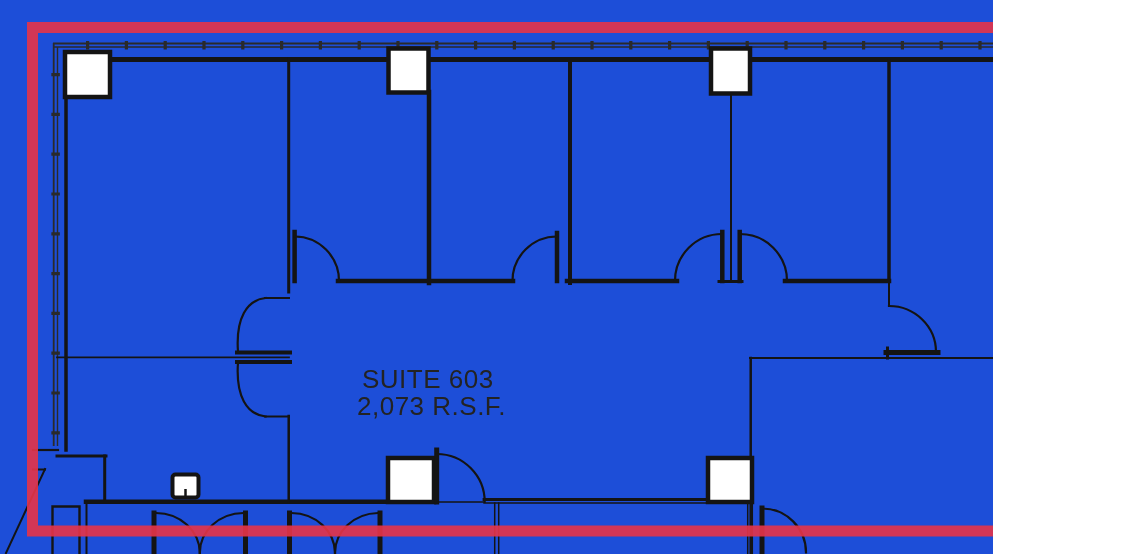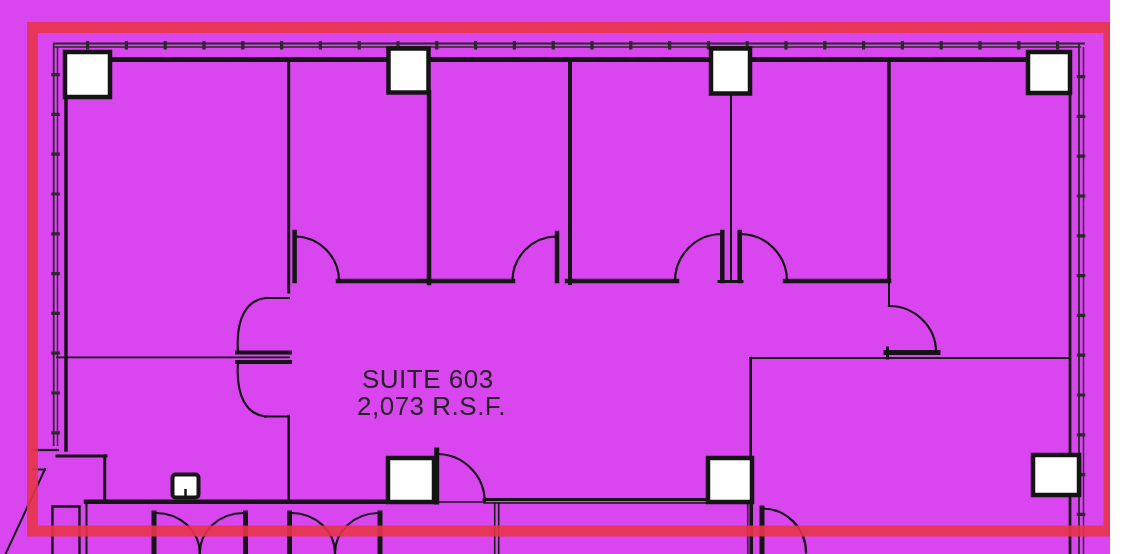--- a/index.html
+++ b/index.html
@@ -1,16 +1,16 @@
 <!DOCTYPE html>
 <html><head>
 <meta charset="utf-8">
 <style>
   html,body{margin:0;padding:0;background:#ffffff;}
-  .stage{position:relative;width:1110px;height:554px;background:#d946ef;overflow:hidden;}
+  .stage{position:relative;width:993px;height:554px;background:#1d4ed8;overflow:hidden;}
   svg{display:block;}
   text{font-family:"Liberation Sans", sans-serif;letter-spacing:0.5px;}
 </style>
 </head>
 <body>
 
 <div class="stage">
 <svg width="1141" height="554" viewBox="0 0 1141 554">
 
   <g stroke="#2a2a2a" fill="none">

